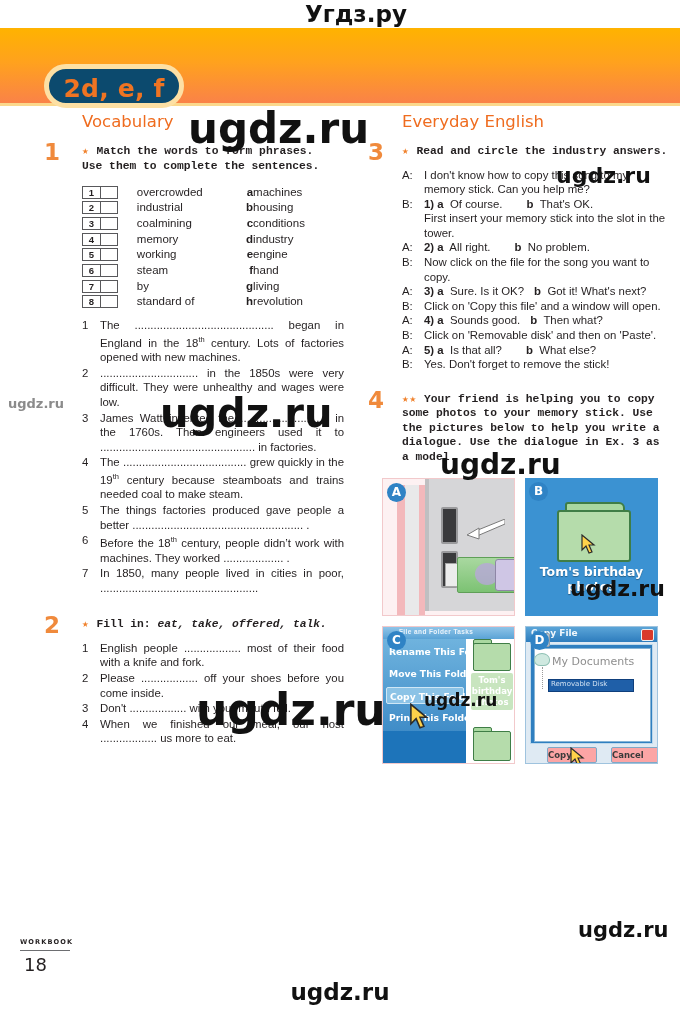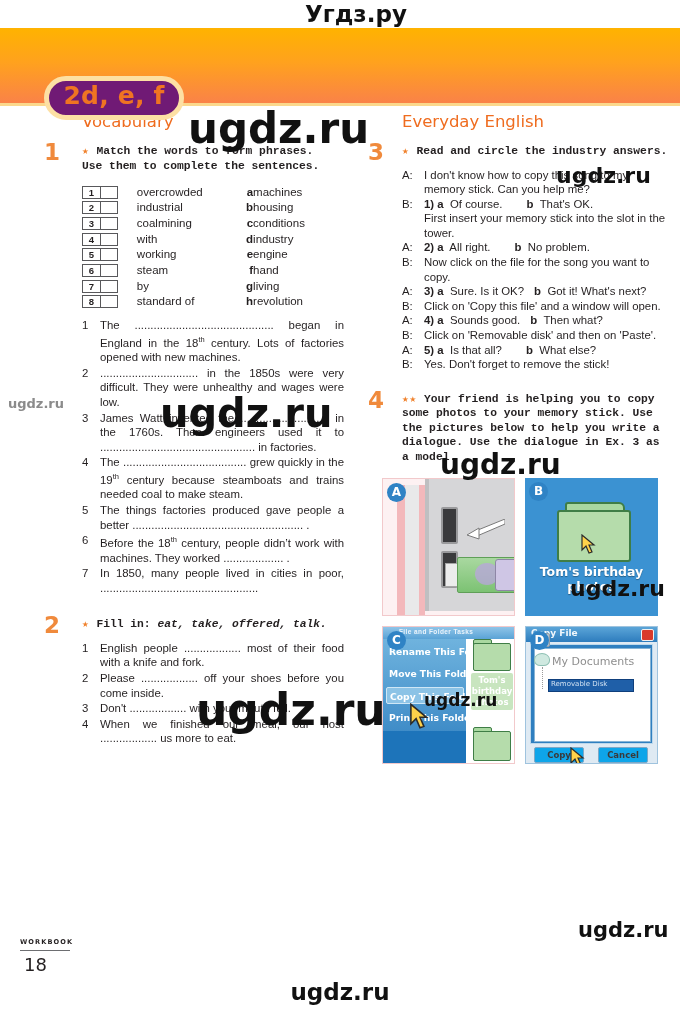--- a/index.html
+++ b/index.html
@@ -22,26 +22,25 @@
     position:absolute;left:0;top:28px;width:680px;height:75px;
     background:linear-gradient(180deg,#ffb300 0%,#ffa21d 45%,#fa8248 100%);
   }
   .banner-edge{
     position:absolute;left:0;top:103px;width:680px;height:3px;
     background:#fbd88c;
   }
   .tab{
     position:absolute;left:44px;top:64px;
     width:140px;height:44px;
-    background:#701a75;border-radius:22px;
+    background:#0c4a6e;border-radius:22px;
     border:5px solid #fde0a4;
     box-sizing:border-box;
-    display:flex;align-items:flex-start;justify-content:center;
+    display:flex;align-items:flex-end;justify-content:center;
     z-index:5;
-    margin-top:12px;
   }
   .tab-text{
     font-size:25px;color:#ef7422;letter-spacing:.2px;
     font-family:"DejaVu Sans", sans-serif;
     white-space:nowrap;
   }
   .tab-text b{font-weight:bold;}
   .tab-text i{font-style:normal;font-weight:bold;}
 
   
@@ -200,23 +199,24 @@
   .pD .ic-doc{position:absolute;left:8px;top:6px;width:14px;height:12px;background:#b9c3cc;border:1px solid #93a0aa;border-radius:2px;}
   .pD .ic-disk{position:absolute;left:8px;top:26px;width:14px;height:11px;background:#cfe9e0;border:1px solid #8fc0b3;border-radius:50% 50% 40% 40%;}
   .pD .tree{position:absolute;left:16px;top:40px;width:1px;height:22px;border-left:1px dotted #9a9a9a;}
   .pD .sel{
     position:absolute;left:22px;top:52px;width:84px;height:11px;
     background:#1f5fa8;border:1px solid #0f3f7c;
   }
   .pD .sel-t{position:absolute;left:25px;top:53px;font-size:7px;color:#cfe0f2;font-family:"DejaVu Sans", sans-serif;}
   .pD .btn{
     position:absolute;top:120px;height:14px;width:48px;
-    background:#0ea5e9;border:1px solid #7fa8c6;border-radius:2px;
-    font-size:8.5px;color:#3a3a3a;line-height:14px;text-align:center;font-weight:bold;
-    font-family:"DejaVu Sans", sans-serif;
+    background:#fca5a5;border:1px solid #7fa8c6;border-radius:2px;
+    font-size:8.5px;color:#3a3a3a;line-height:14px;font-weight:bold;
+    font-family:"DejaVu Sans", sans-serif;
+    margin-left:13px;
   }
   .pD .btn-copy{left:8px;}
   .pD .btn-cancel{left:72px;}
   .pD .cursor{position:absolute;left:44px;top:120px;}
 
   
   .cur{width:16px;height:20px;}
 
   
   .footer{position:absolute;left:14px;bottom:36px;width:80px;}
@@ -282,21 +282,21 @@
           <td>housing</td>
         </tr>
         <tr>
           <td><span class="mbox"><span>3</span></span></td>
           <td class="m-word">coalmining</td>
           <td class="m-let">c</td>
           <td>conditions</td>
         </tr>
         <tr>
           <td><span class="mbox"><span>4</span></span></td>
-          <td class="m-word">with</td>
+          <td class="m-word">memory</td>
           <td class="m-let">d</td>
           <td>industry</td>
         </tr>
         <tr>
           <td><span class="mbox"><span>5</span></span></td>
           <td class="m-word">working</td>
           <td class="m-let">e</td>
           <td>engine</td>
         </tr>
         <tr>

